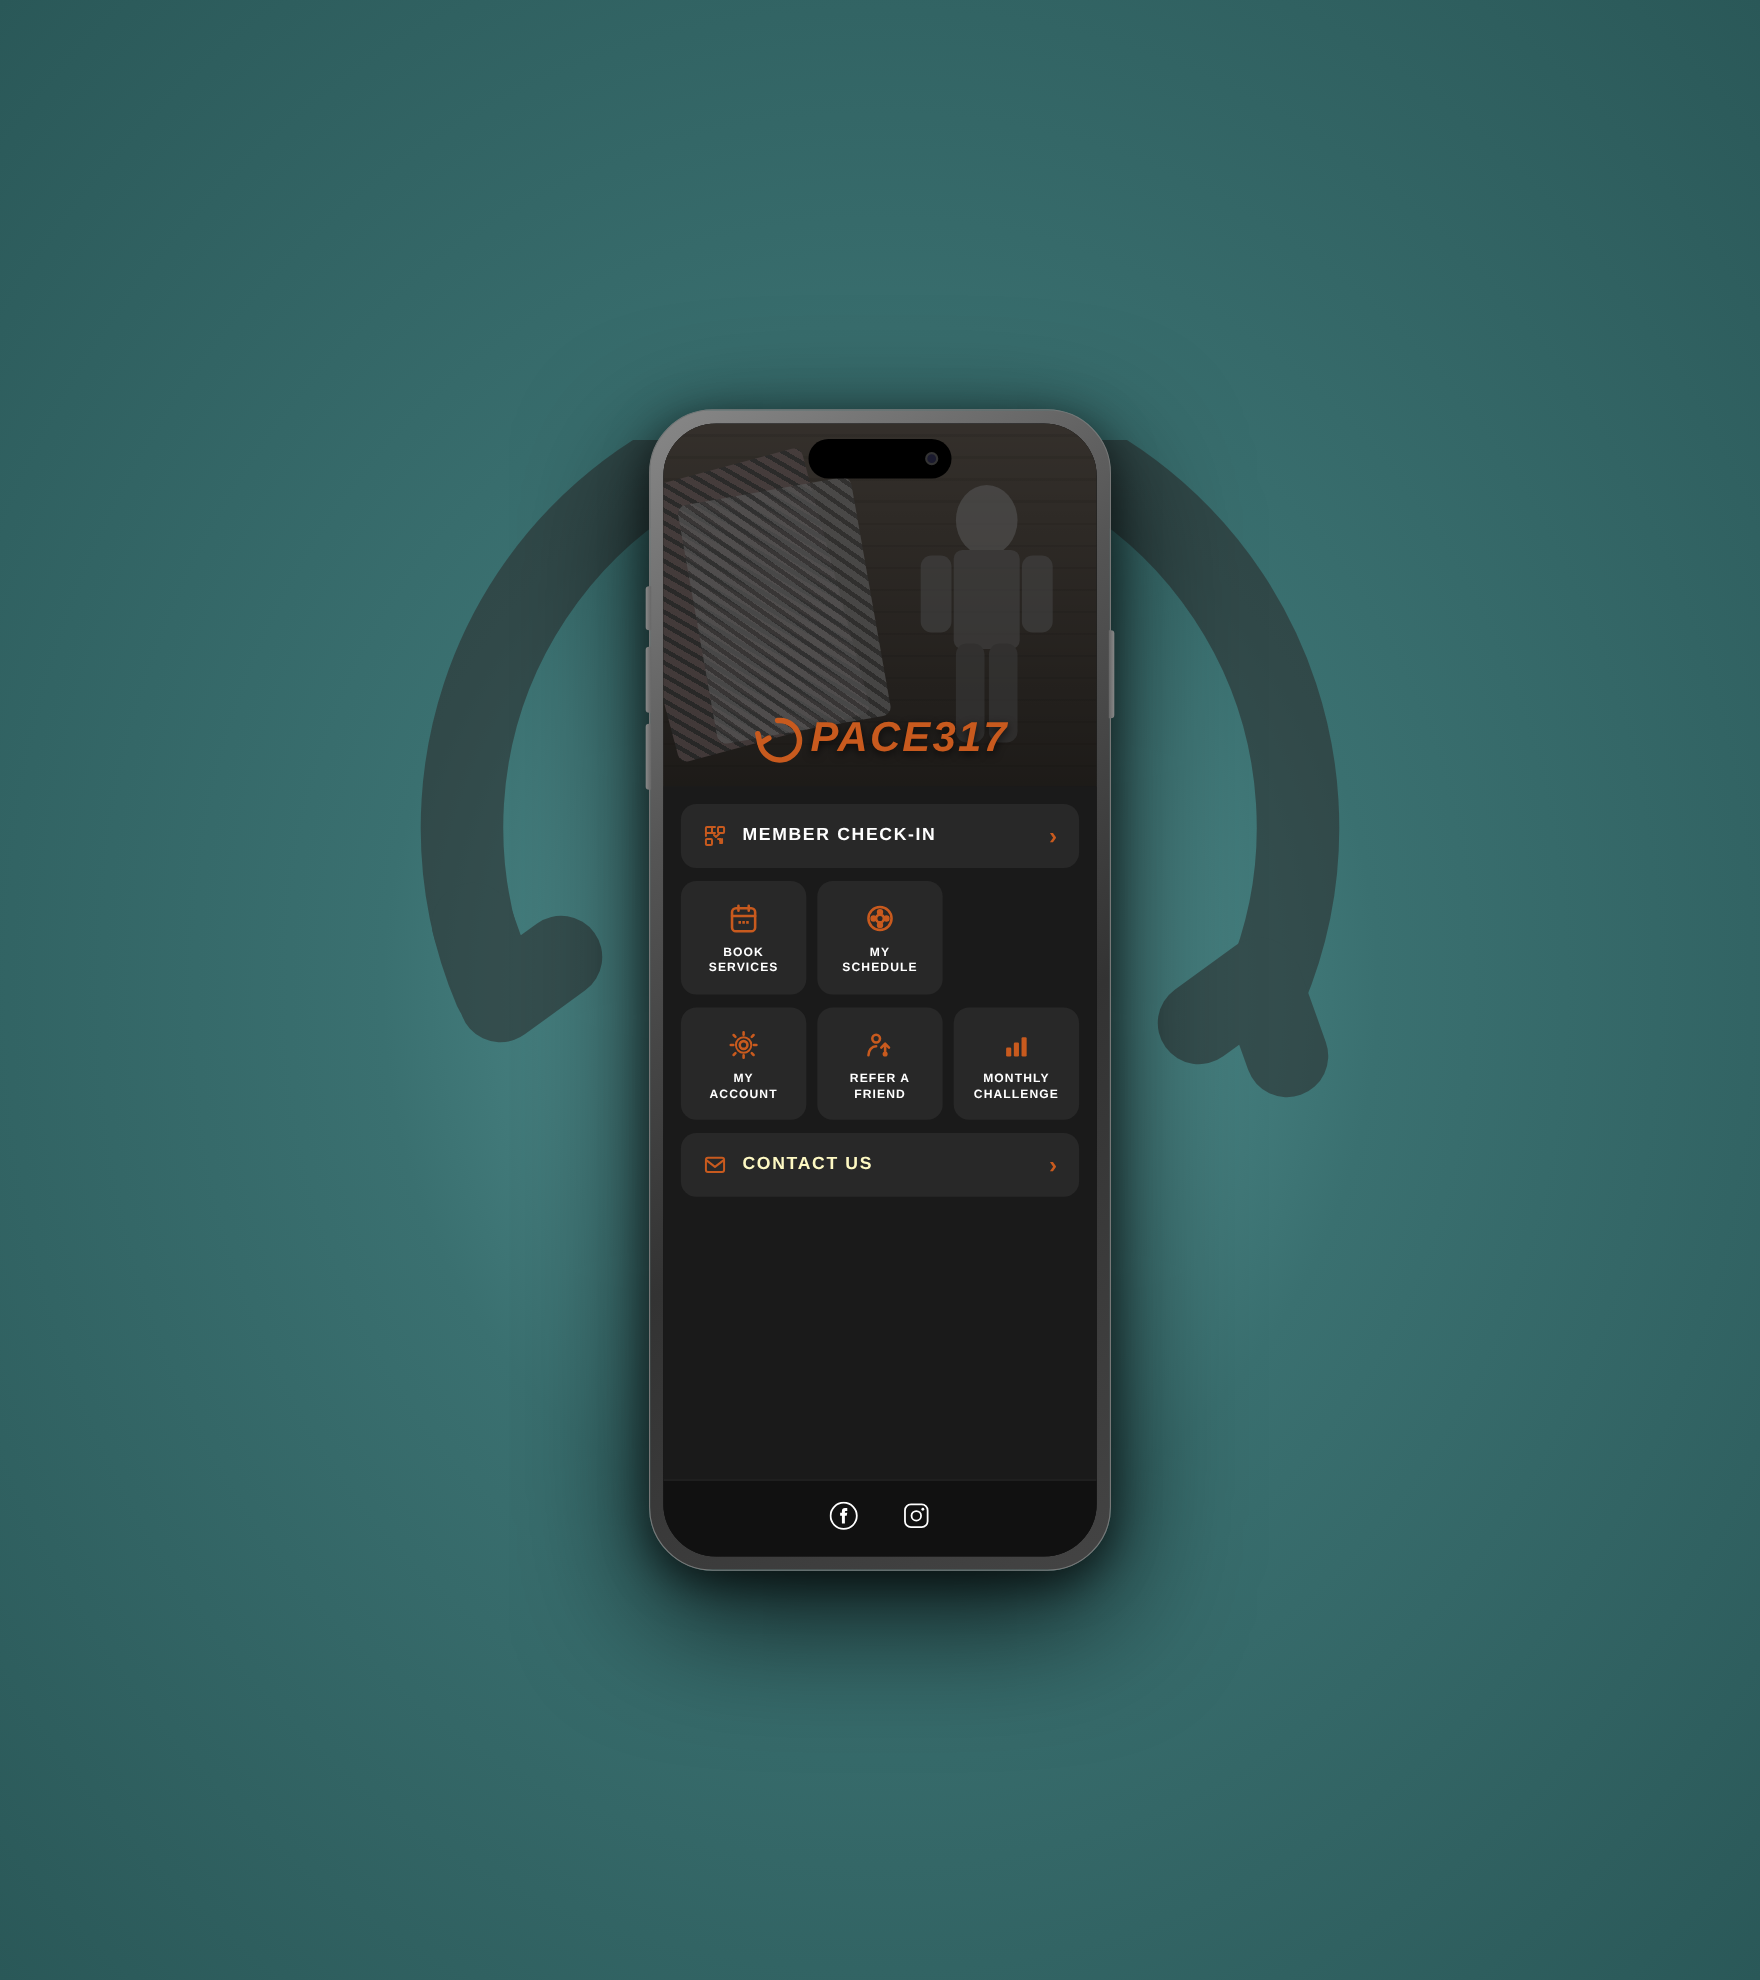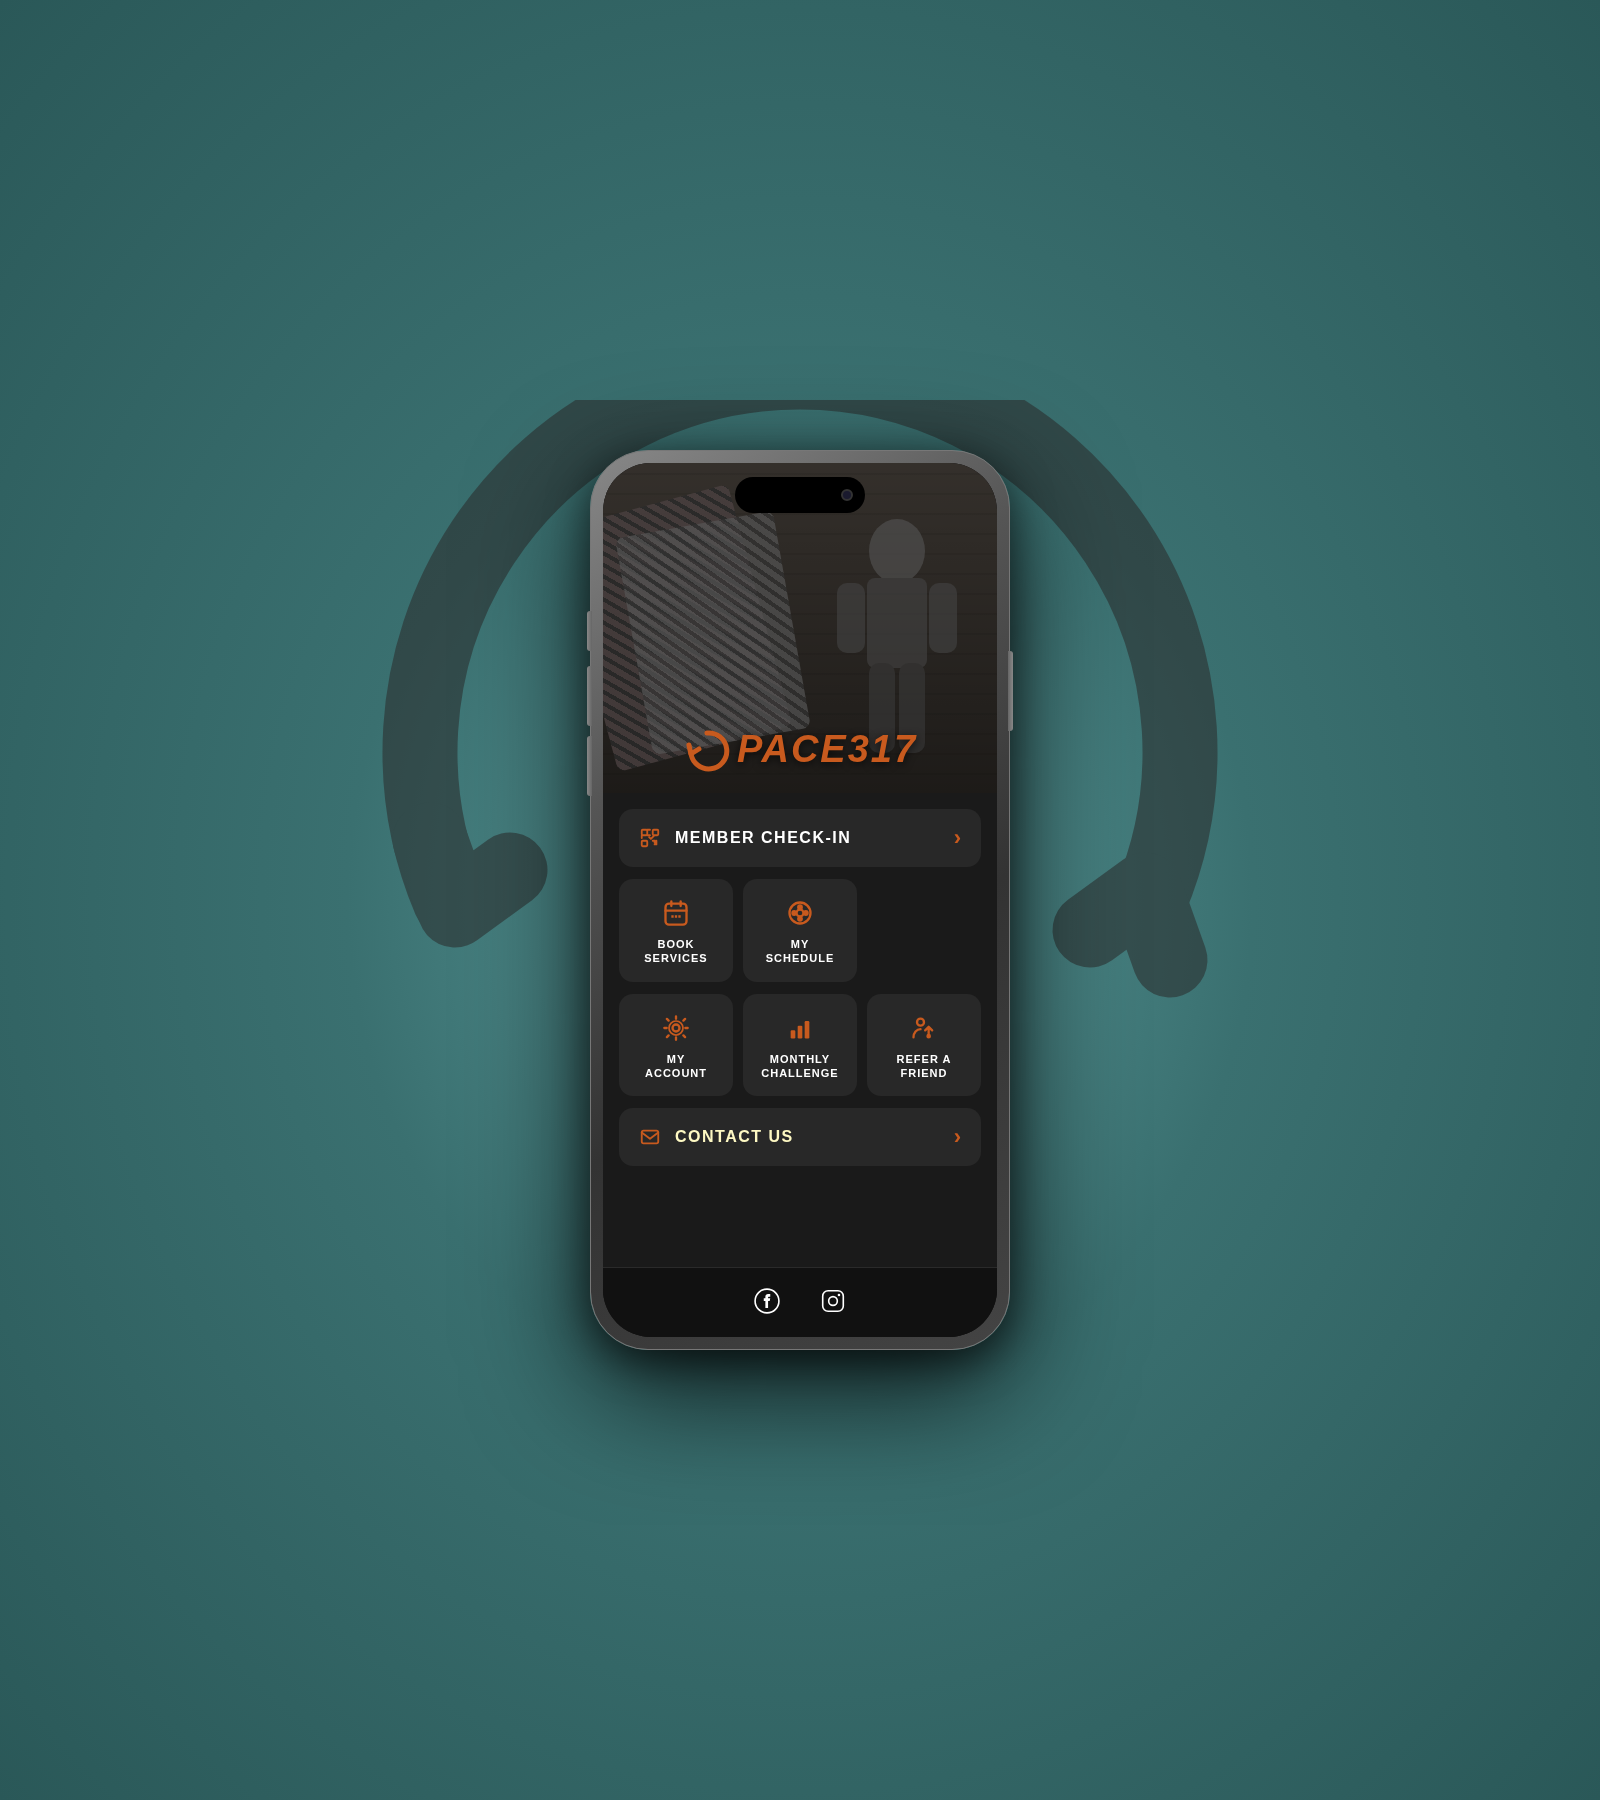--- a/index.html
+++ b/index.html
@@ -24,21 +24,21 @@
       left: 50%;
       transform: translate(-50%, -50%);
       opacity: 0.55;
     }
 
     
     .phone-wrapper {
       position: relative;
       z-index: 10;
       width: 420px;
-      height: 900px;
+      height: 1056px;
     }
 
     .phone-shadow {
       position: absolute;
       inset: 0;
       border-radius: 58px;
       box-shadow: 0 40px 120px rgba(0,0,0,0.8), 0 10px 40px rgba(0,0,0,0.6);
     }
 
     .phone-outer {
@@ -448,35 +448,35 @@
             <svg class="icon" viewBox="0 0 24 24">
               <circle cx="12" cy="12" r="3" stroke="#c85a1e" stroke-width="2" fill="none"></circle>
               <path d="M12 2 v2 M12 20 v2 M4.22 4.22 l1.42 1.42 M18.36 18.36 l1.42 1.42 M2 12 h2 M20 12 h2 M4.22 19.78 l1.42-1.42 M18.36 5.64 l1.42-1.42" stroke="#c85a1e" stroke-width="2" stroke-linecap="round"></path>
               <circle cx="12" cy="12" r="6" stroke="#c85a1e" stroke-width="1.5" fill="none"></circle>
             </svg>
             <span class="grid-label">MY<br>ACCOUNT</span>
           </div>
 
           <div class="grid-btn">
             <svg class="icon" viewBox="0 0 24 24">
-              <rect x="4" y="14" width="4" height="7" rx="1" fill="#c85a1e" stroke="none"></rect>
-              <rect x="10" y="10" width="4" height="11" rx="1" fill="#c85a1e" stroke="none"></rect>
-              <rect x="16" y="6" width="4" height="15" rx="1" fill="#c85a1e" stroke="none"></rect>
-            </svg>
-            <span class="grid-label">MONTHLY<br>CHALLENGE</span>
-          </div>
-
-          <div class="grid-btn">
-            <svg class="icon" viewBox="0 0 24 24">
               <circle cx="9" cy="7" r="3" stroke="#c85a1e" stroke-width="2" fill="none"></circle>
               <path d="M3 20 c0-4 2.7-7 6-7" stroke="#c85a1e" stroke-width="2" stroke-linecap="round" fill="none"></path>
               <path d="M16 11 v6 M13 14 l3-3 l3 3" stroke="#c85a1e" stroke-width="2" stroke-linecap="round" stroke-linejoin="round" fill="none"></path>
               <circle cx="16" cy="19" r="1" fill="#c85a1e"></circle>
             </svg>
             <span class="grid-label">REFER A<br>FRIEND</span>
+          </div>
+
+          <div class="grid-btn">
+            <svg class="icon" viewBox="0 0 24 24">
+              <rect x="4" y="14" width="4" height="7" rx="1" fill="#c85a1e" stroke="none"></rect>
+              <rect x="10" y="10" width="4" height="11" rx="1" fill="#c85a1e" stroke="none"></rect>
+              <rect x="16" y="6" width="4" height="15" rx="1" fill="#c85a1e" stroke="none"></rect>
+            </svg>
+            <span class="grid-label">MONTHLY<br>CHALLENGE</span>
           </div>
         </div>
 
         <div class="contact-btn">
           <div class="contact-left">
             <svg class="icon-sm" viewBox="0 0 24 24">
               <rect x="3" y="5" width="18" height="14" rx="2" stroke="#c85a1e" stroke-width="2" fill="none"></rect>
               <path d="M3 7 l9 7 l9-7" stroke="#c85a1e" stroke-width="2" stroke-linecap="round" stroke-linejoin="round" fill="none"></path>
             </svg>
             <span class="contact-label">CONTACT US</span>

